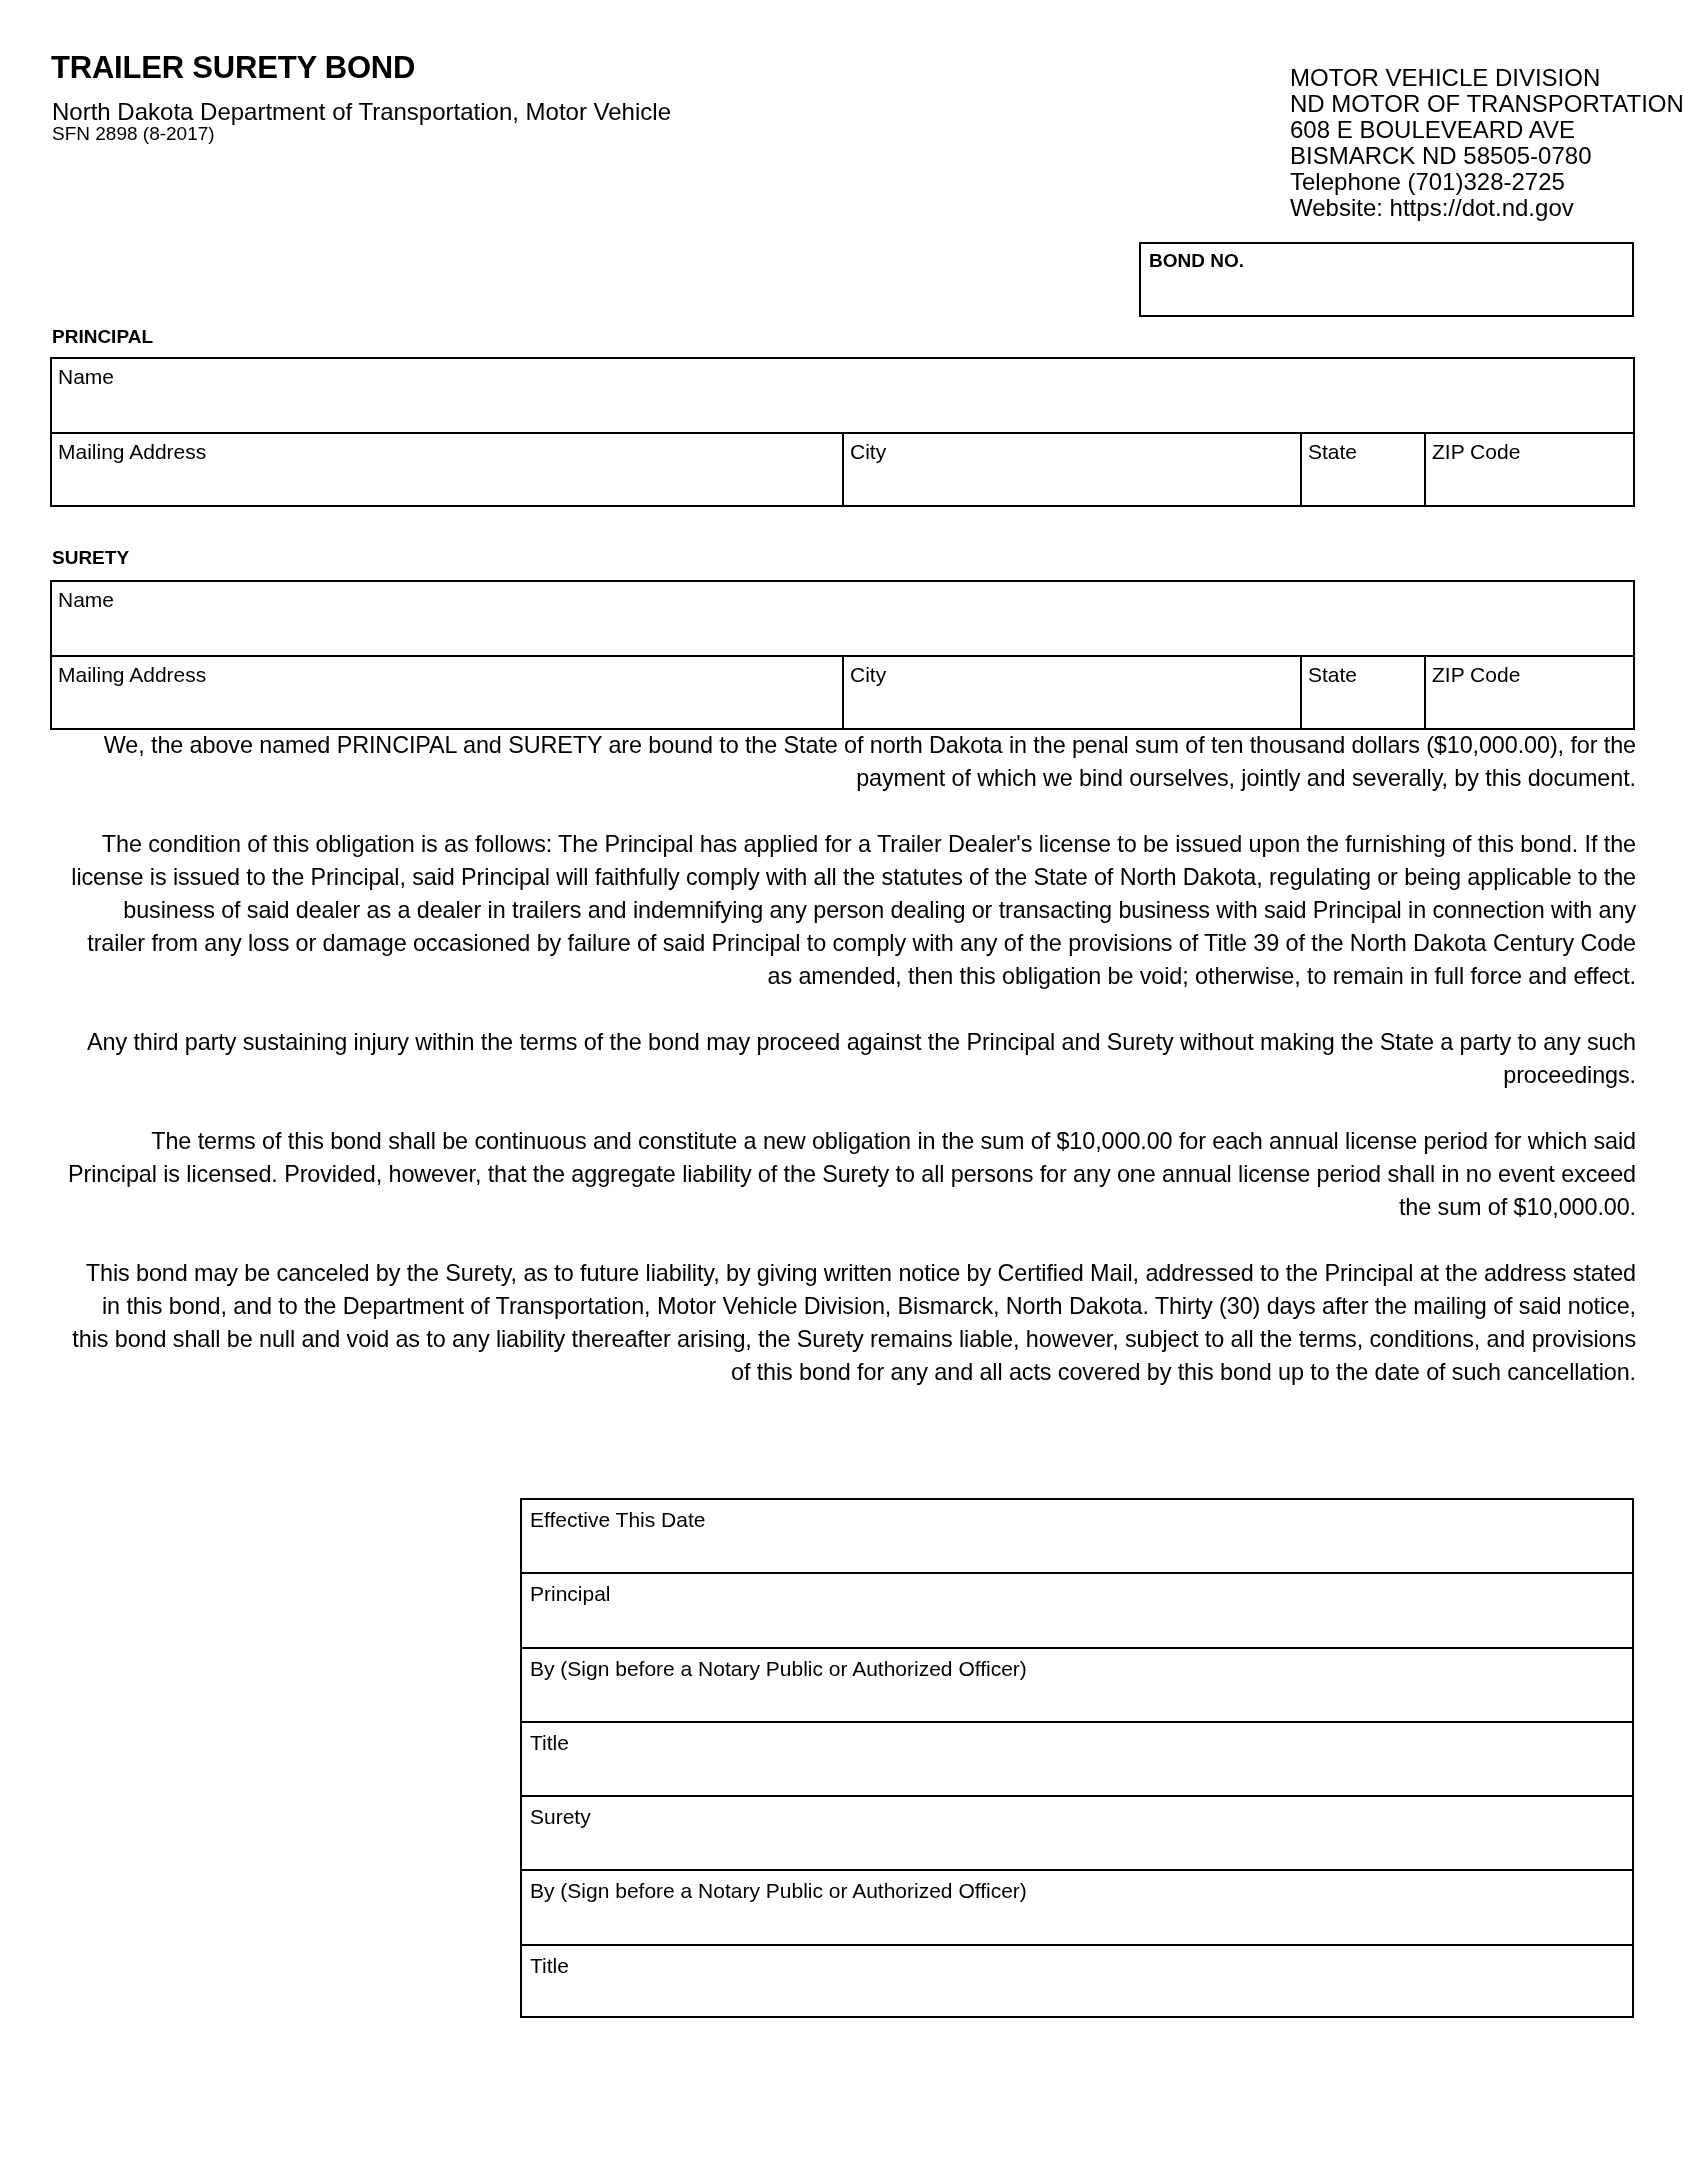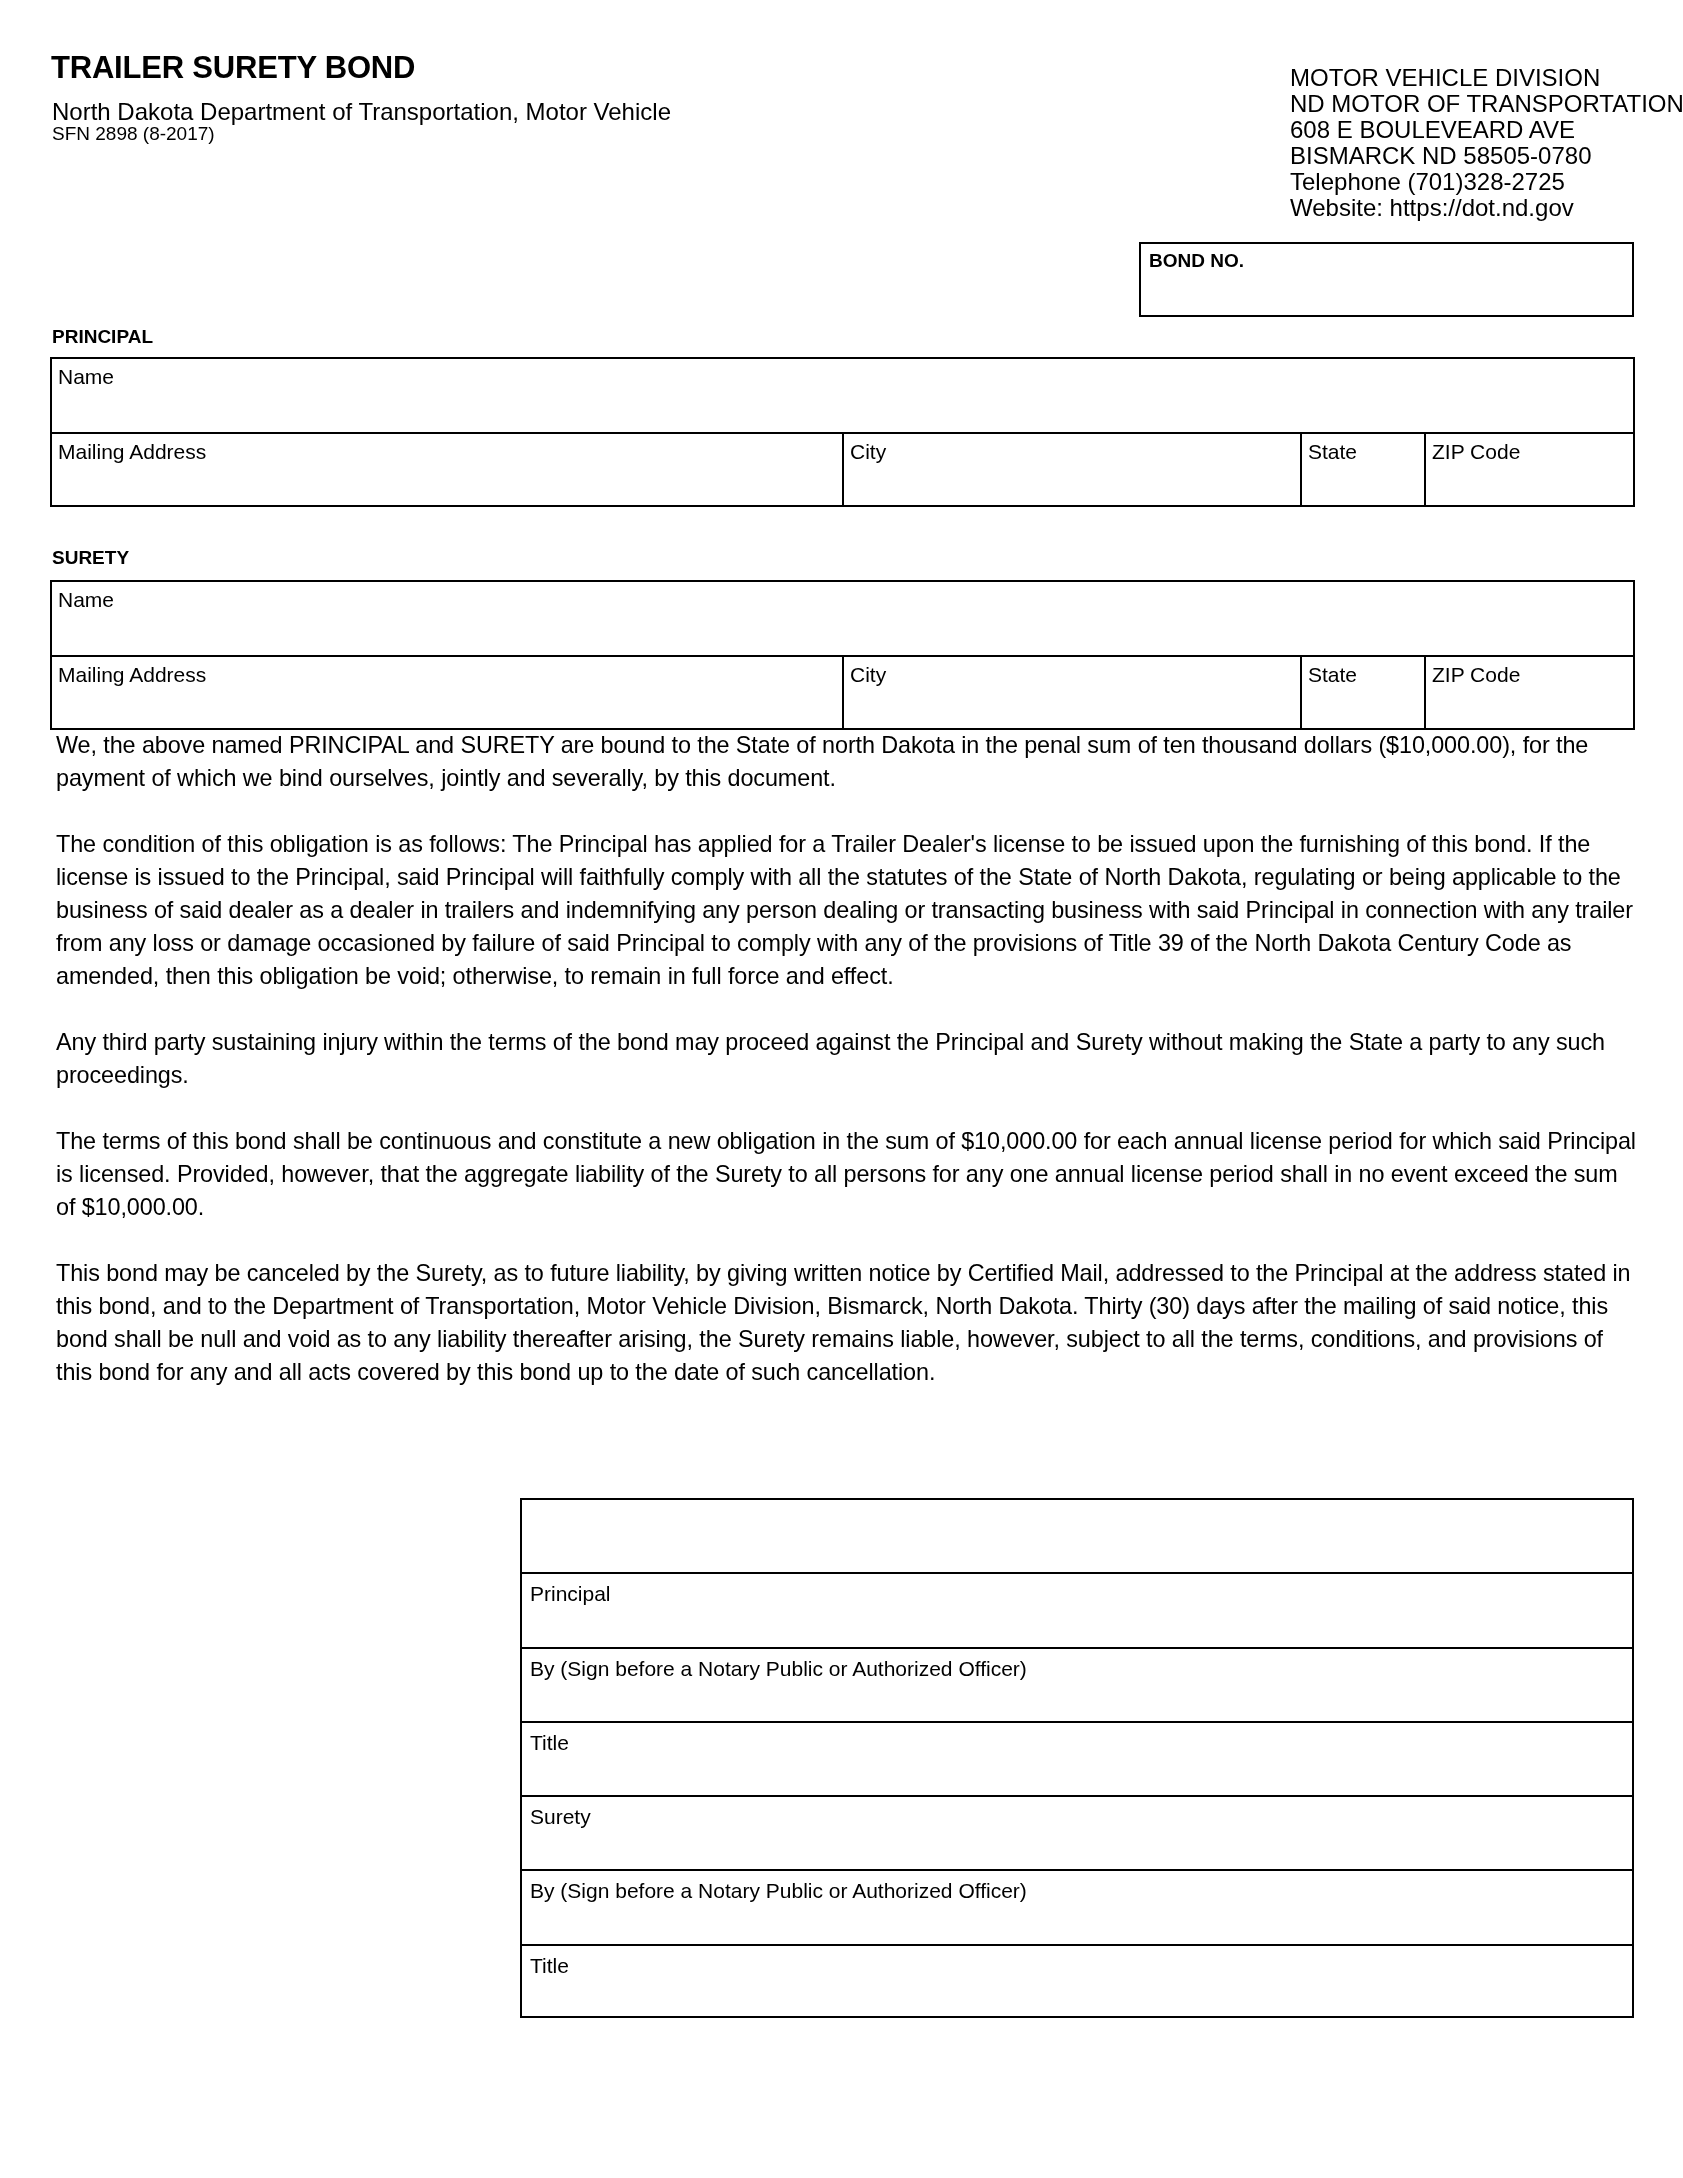--- a/index.html
+++ b/index.html
@@ -22,21 +22,21 @@
 
   .grid { border: 2px solid #000; box-sizing: border-box; }
   .cell { position: absolute; box-sizing: border-box; }
   .cell .lbl { position: absolute; left: 6px; top: 6px; font-size: 21px; white-space: nowrap; }
   .hline { position: absolute; left: 0; right: 0; height: 0; border-top: 2px solid #000; }
   .vline { position: absolute; top: 0; bottom: 0; width: 0; border-left: 2px solid #000; }
   .field { position: absolute; left: 6px; right: 6px; bottom: 4px; height: 30px; border: none; background: transparent;
            font-family: "Liberation Sans", sans-serif; font-size: 20px; outline: none; }
 
   .body-text { left: 52px; width: 1584px; font-size: 23.4px; line-height: 33px; letter-spacing: -0.1px; }
-  .body-text p { margin: 0 0 33px 4px; }
+  .body-text p { margin: 0 0 33px 16px; text-align: right; }
 
   .sig { left: 520px; top: 1498px; width: 1114px; height: 520px; }
   .sig .row { position: absolute; left: 0; right: 0; height: 74px; }
   .sig .row .lbl { position: absolute; left: 8px; top: 8px; font-size: 21px; white-space: nowrap; }
 
   .notice { left: 103px; top: 2028px; width: 1544px; font-size: 21px; line-height: 28px; }
 </style>
 </head>
 <body>
 
@@ -116,20 +116,24 @@
 
 <div class="abs body-text" style="top:729px;">
   <p>We, the above named PRINCIPAL and SURETY are bound to the State of north Dakota in the penal sum of ten thousand dollars ($10,000.00), for the payment of which we bind ourselves, jointly and severally, by this document.</p>
   <p>The condition of this obligation is as follows: The Principal has applied for a Trailer Dealer's license to be issued upon the furnishing of this bond. If the license is issued to the Principal, said Principal will faithfully comply with all the statutes of the State of North Dakota, regulating or being applicable to the business of said dealer as a dealer in trailers and indemnifying any person dealing or transacting business with said Principal in connection with any trailer from any loss or damage occasioned by failure of said Principal to comply with any of the provisions of Title 39 of the North Dakota Century Code as amended, then this obligation be void; otherwise, to remain in full force and effect.</p>
   <p>Any third party sustaining injury within the terms of the bond may proceed against the Principal and Surety without making the State a party to any such proceedings.</p>
   <p>The terms of this bond shall be continuous and constitute a new obligation in the sum of $10,000.00 for each annual license period for which said Principal is licensed. Provided, however, that the aggregate liability of the Surety to all persons for any one annual license period shall in no event exceed the sum of $10,000.00.</p>
   <p>This bond may be canceled by the Surety, as to future liability, by giving written notice by Certified Mail, addressed to the Principal at the address stated in this bond, and to the Department of Transportation, Motor Vehicle Division, Bismarck, North Dakota. Thirty (30) days after the mailing of said notice, this bond shall be null and void as to any liability thereafter arising,  the Surety remains liable, however, subject to all the terms, conditions, and provisions of this bond for any and all acts covered by this bond up to the date of such cancellation.</p>
 </div>
 
 <div class="abs grid sig">
+  <div class="row" style="top:0;">
+    <span class="lbl">Effective This Date</span>
+    <input class="field" value="" style="">
+  </div>
   <div class="hline" style="top:72px;"></div>
   <div class="row" style="top:74px;">
     <span class="lbl">Principal</span>
     <input class="field" value="" style="">
   </div>
   <div class="hline" style="top:147px;"></div>
   <div class="row" style="top:149px;">
     <span class="lbl">By (Sign before a Notary Public or Authorized Officer)</span>
     <input class="field" value="" style="">
   </div>

